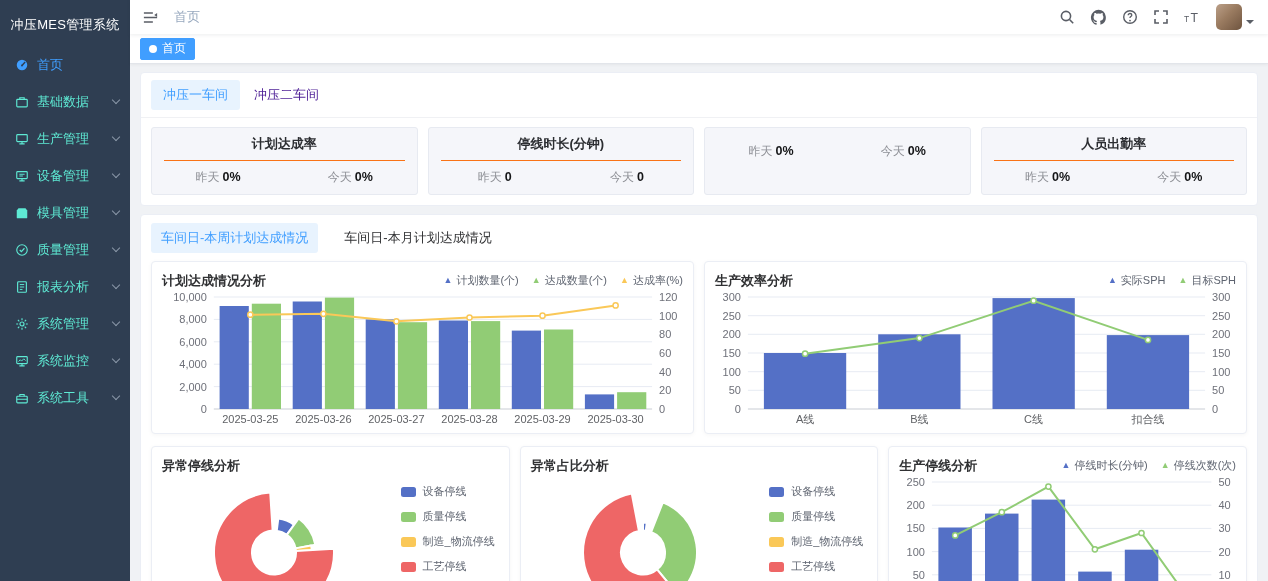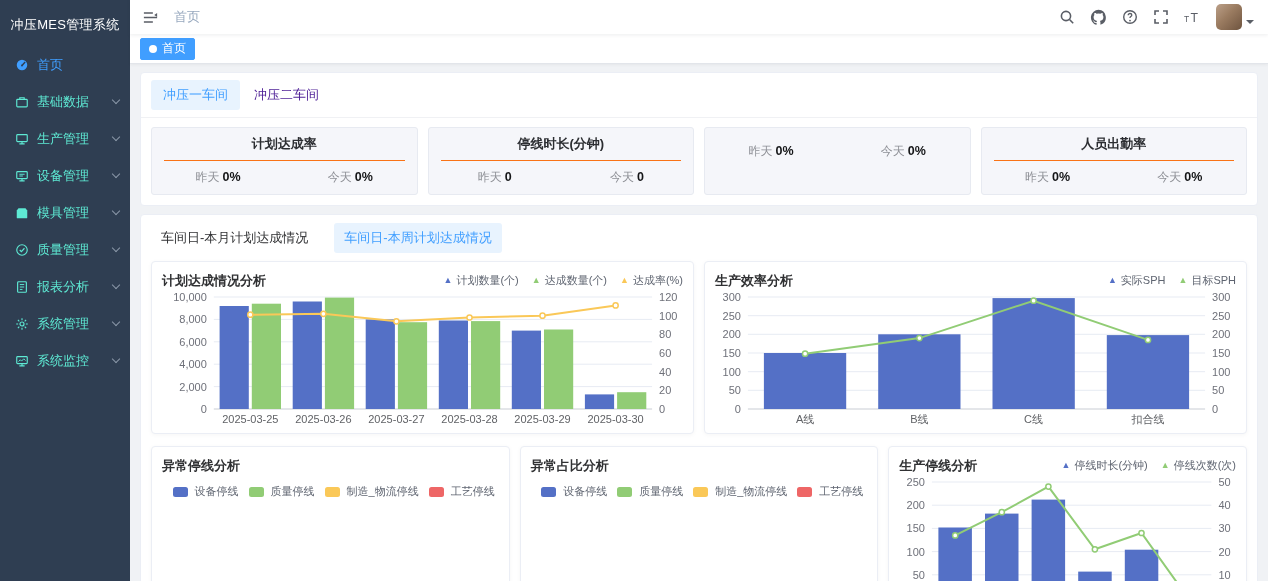--- a/index.html
+++ b/index.html
@@ -50,21 +50,21 @@
 
   .charts-row { display:flex; gap:10px; padding:2px 10px 10px;text-align:right; }
   .chart-card { flex:1; border:1px solid #ebeef5; border-radius:4px; background:#fff; box-shadow:0 1px 4px rgba(0,0,0,.04); padding:9px 10px 3px; min-width:0; }
   .chart-head { display:flex; align-items:center; margin-bottom:1px; min-height:19px; }
   .chart-title { font-size:13px; font-weight:bold; color:#303133; }
   .chart-legend { margin-left:auto; display:flex; gap:13px; align-items:center; }
   .cl-item { font-size:11px; color:#5e6470; display:flex; align-items:center; gap:4px; cursor:pointer; white-space:nowrap; }
   .cl-item .tri { font-size:9px; line-height:1; }
   .chart-body { width:100%; }
   .donut-body { display:flex; align-items:flex-start; }
-  .donut-legend { margin-left:auto; padding:8px 4px 0 0; display:flex; flex-direction:row; gap:10px; }
+  .donut-legend { margin-left:auto; padding:8px 4px 0 0; display:flex; flex-direction:column; gap:10px; }
   .dl-item { display:flex; align-items:center; gap:7px; font-size:11px; color:#5e6470; cursor:pointer; white-space:nowrap; }
   .dl-swatch { width:15px; height:10px; border-radius:2.5px; flex-shrink:0; }
   svg text { font-family:"Liberation Sans","DejaVu Sans",sans-serif; }
 </style>
 </head>
 <body>
 
 <aside class="sidebar">
   <div class="logo">冲压MES管理系统</div>
   <nav id="menu">
@@ -150,20 +150,30 @@
       </div>
       <div class="menu-item">
         <span class="mi-icon">
           <svg viewBox="0 0 16 16" width="14" height="14">
             <rect x="2" y="3" width="12" height="8" rx="1" fill="none" stroke="currentColor" stroke-width="1.3"></rect>
             <path d="M4 8.6l2-2 1.5 1.5 2.5-2.6 2 2" fill="none" stroke="currentColor" stroke-width="1.1"></path>
             <path d="M8 11v2M5 13.6h6" stroke="currentColor" stroke-width="1.3" fill="none"></path>
           </svg>
         </span>
         <span>系统监控</span>
+        <span class="chev"></span>
+      </div>
+      <div class="menu-item">
+        <span class="mi-icon">
+          <svg viewBox="0 0 16 16" width="14" height="14">
+            <rect x="2" y="6" width="12" height="7.5" rx="1" fill="none" stroke="currentColor" stroke-width="1.3"></rect>
+            <path d="M5.5 6V4h5v2M2 9.4h12" stroke="currentColor" stroke-width="1.2" fill="none"></path>
+          </svg>
+        </span>
+        <span>系统工具</span>
         <span class="chev"></span>
       </div>
     </nav>
 </aside>
 
 <div class="main">
 
   <header class="navbar">
     <span class="ham">
       <svg viewBox="0 0 18 18" width="17" height="17">
@@ -250,22 +260,22 @@
             <div class="kpi-vals">
               <div class="kpi-cell">昨天<b>0%</b></div>
               <div class="kpi-cell">今天<b>0%</b></div>
             </div>
           </div>
         </div>
     </section>
 
     <section class="panel panel-b">
       <div class="view-tabs" id="viewTabs">
+          <span class="vtab active">车间日-本周计划达成情况</span>
           <span class="vtab">车间日-本月计划达成情况</span>
-          <span class="vtab active">车间日-本周计划达成情况</span>
         </div>
       <div class="charts-row">
         <div class="chart-card">
             <div class="chart-head">
               <span class="chart-title">计划达成情况分析</span>
               <span class="chart-legend">
                 <span class="cl-item"><span class="tri" style="color:#5470C6">▲</span>计划数量(个)</span>
                 <span class="cl-item"><span class="tri" style="color:#91CC75">▲</span>达成数量(个)</span>
                 <span class="cl-item"><span class="tri" style="color:#FAC858">▲</span>达成率(%)</span>
               </span>

